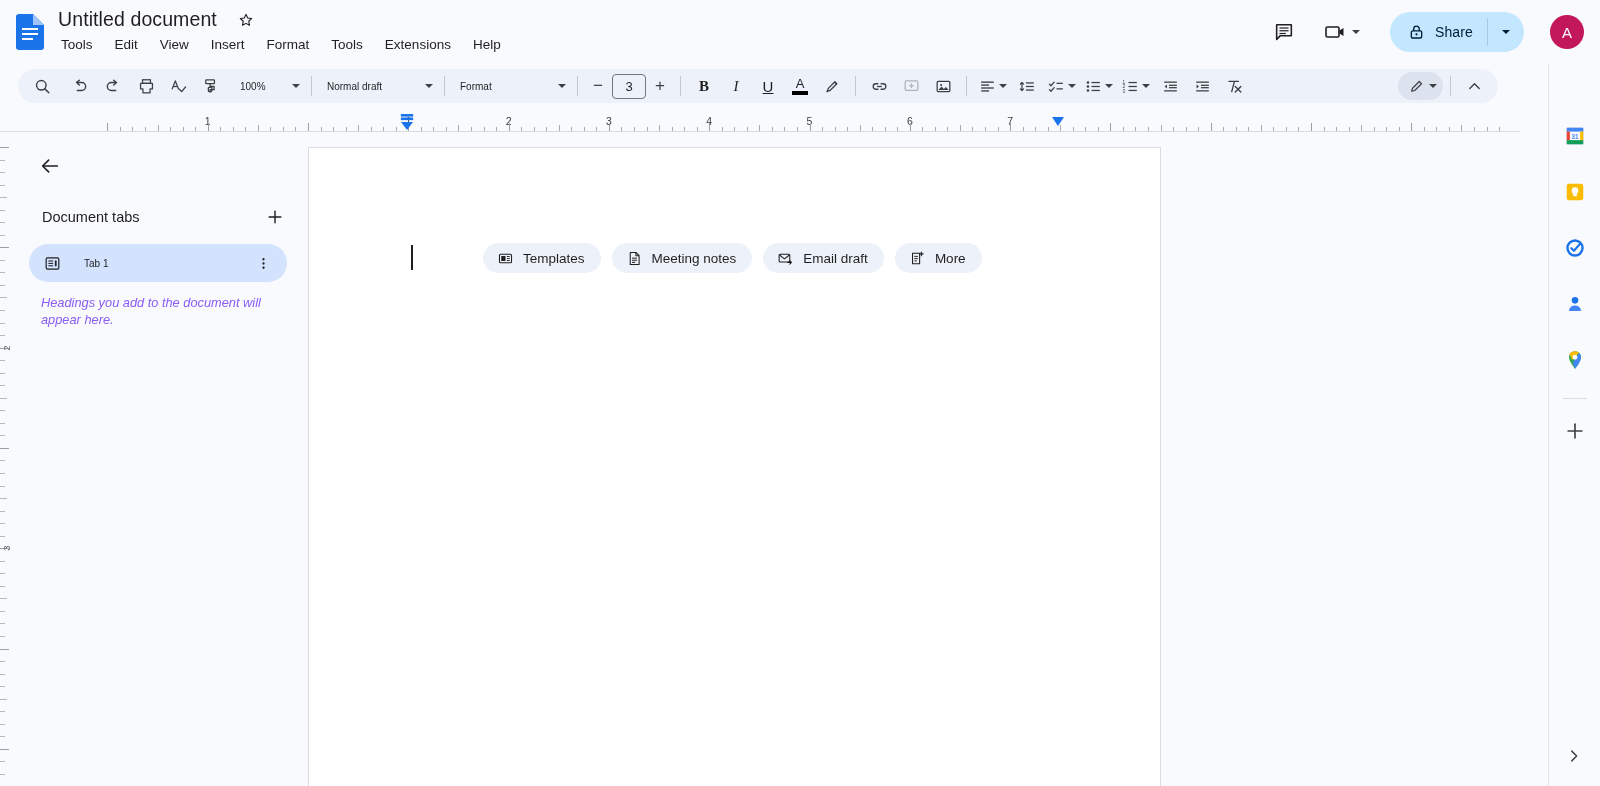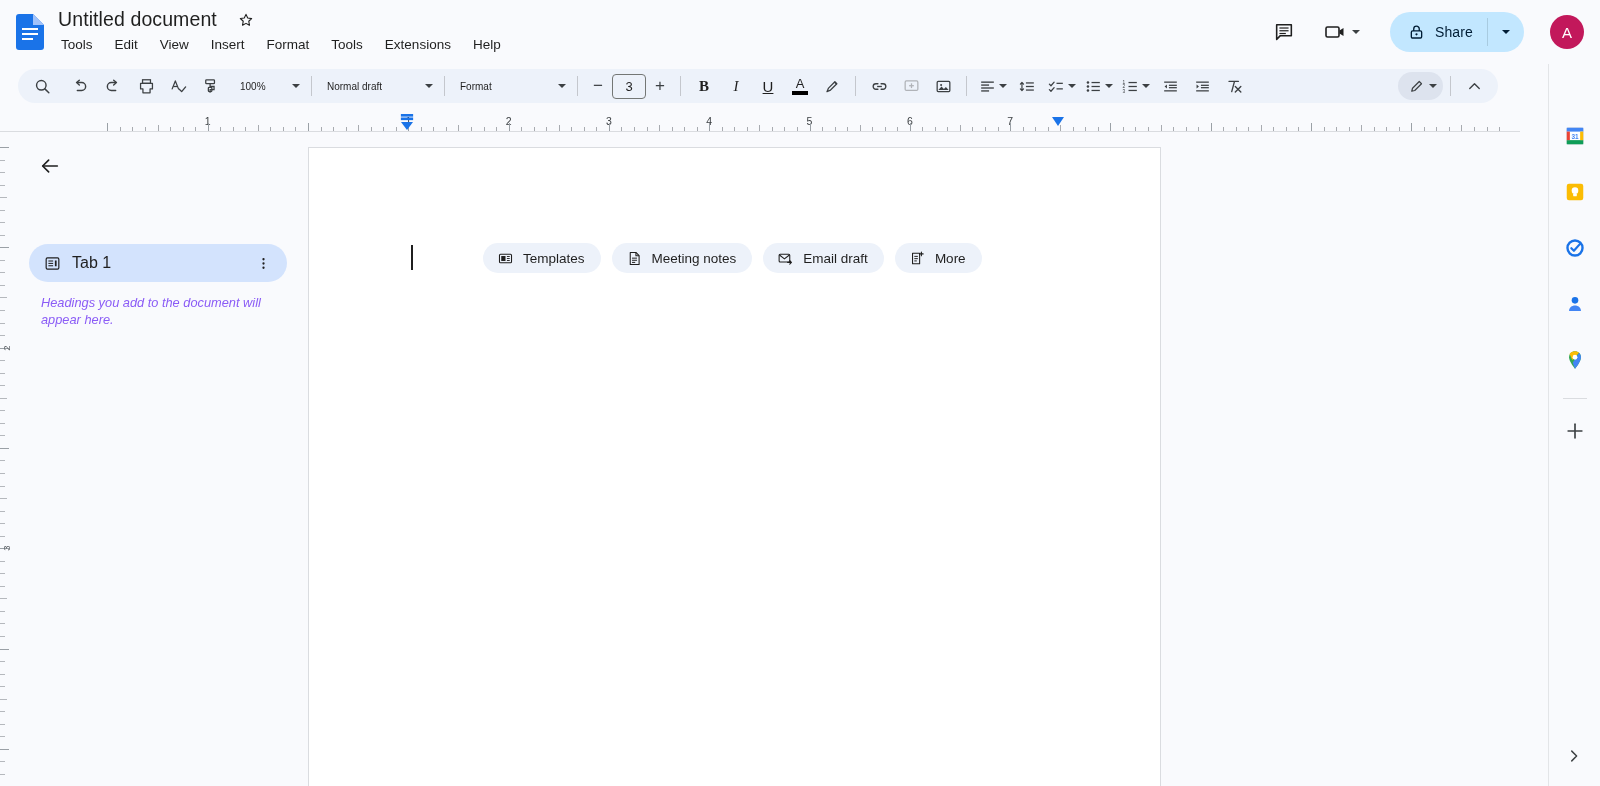--- a/index.html
+++ b/index.html
@@ -72,21 +72,21 @@
   .vnum { position:absolute; left:1px; font-size:9.5px; color:#5f6368; transform:rotate(-90deg) translateX(-50%); transform-origin:left top; }
 
   
   .leftpanel { position:absolute; left:14px; top:134px; width:292px; height:652px; background:#f9fafd; }
   .back-btn { position:absolute; left:18px; top:14px; width:36px; height:36px; border-radius:50%; display:flex; align-items:center; justify-content:center; cursor:pointer; }
   .tabs-header { position:absolute; left:28px; top:68px; width:248px; display:flex; align-items:center; justify-content:space-between; }
   .tabs-title { font-size:14.5px; color:#1f1f1f; }
   .add-tab { width:30px; height:30px; border-radius:50%; display:flex; align-items:center; justify-content:center; cursor:pointer; }
   .tab-chip { position:absolute; left:15px; top:110px; width:258px; height:38px; background:#d3e3fd; border-radius:19px;
               display:flex; align-items:center; padding:0 12px 0 14px; cursor:pointer; }
-  .tab-chip-label { font-size:16px; color:#1f1f1f; margin-left:10px; flex:1; }
+  .tab-chip-label { font-size:10px; color:#1f1f1f; margin-left:22px; flex:1; }
   .tab-more { width:24px; height:24px; display:flex; align-items:center; justify-content:center; border-radius:50%; cursor:pointer; }
   .tabs-hint { position:absolute; left:27px; top:160px; width:240px; font-size:12.8px; line-height:17px; font-style:italic; color:#8b5cf6; }
 
   
   .docarea { position:absolute; left:306px; top:134px; width:1196px; height:652px; background:#f9fafd; overflow:hidden; }
   .page { position:absolute; left:2px; top:13px; width:853px; height:1100px; background:#fff; border:1px solid #dadce0; }
   .caret-bar { position:absolute; left:102px; top:97px; width:2px; height:25px; background:#1f1f1f; }
   .chips-row { position:absolute; left:174px; top:95px; display:flex; gap:11px; }
   .chip { height:30px; background:#edf2fa; border-radius:15px; display:flex; align-items:center; gap:9px; padding:0 16px 0 14px; cursor:pointer; }
   .chip-label { font-size:13.5px; color:#1f1f1f; }
@@ -566,20 +566,29 @@
   </div>
 
   <div class="leftpanel">
     <div class="back-btn">
       <svg viewBox="0 0 24 24" width="22" height="22">
         <line x1="4.5" y1="12" x2="20" y2="12" stroke="#1f1f1f" stroke-width="1.8" stroke-linecap="round"></line>
         <path d="M10.5 5.5L4 12l6.5 6.5" fill="none" stroke="#1f1f1f" stroke-width="1.8" stroke-linecap="round" stroke-linejoin="round"></path>
       </svg>
     </div>
 
+    <div class="tabs-header">
+      <span class="tabs-title">Document tabs</span>
+      <div class="add-tab">
+        <svg viewBox="0 0 24 24" width="20" height="20">
+          <line x1="12" y1="5" x2="12" y2="19" stroke="#1f1f1f" stroke-width="1.7" stroke-linecap="round"></line>
+          <line x1="5" y1="12" x2="19" y2="12" stroke="#1f1f1f" stroke-width="1.7" stroke-linecap="round"></line>
+        </svg>
+      </div>
+    </div>
 
     <div class="tab-chip">
       <svg viewBox="0 0 24 24" width="19" height="19">
         <rect x="4" y="5" width="16" height="14" rx="1.6" fill="none" stroke="#1f1f1f" stroke-width="1.5"></rect>
         <rect x="6.8" y="8.2" width="6" height="1.3" fill="#1f1f1f"></rect>
         <rect x="6.8" y="11.2" width="6" height="1.3" fill="#1f1f1f"></rect>
         <rect x="6.8" y="14.2" width="6" height="1.3" fill="#1f1f1f"></rect>
         <rect x="15" y="8.2" width="2.2" height="7.3" fill="#1f1f1f"></rect>
       </svg>
       <span class="tab-chip-label">Tab 1</span>

